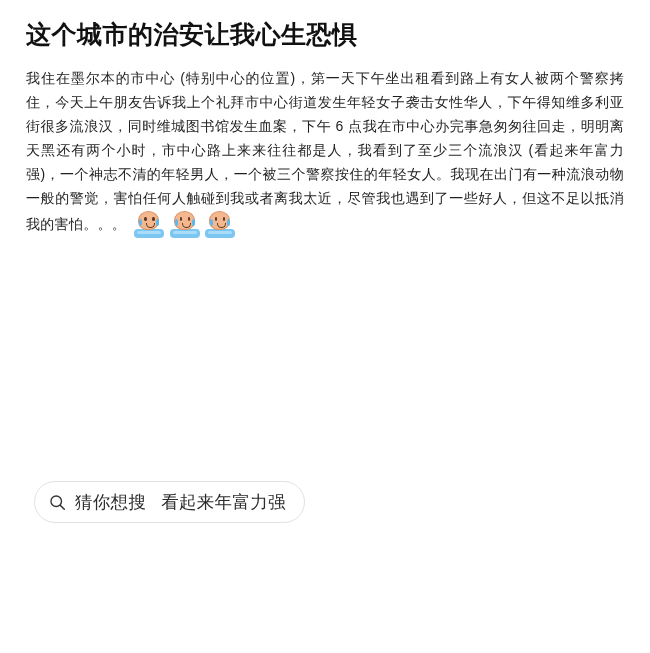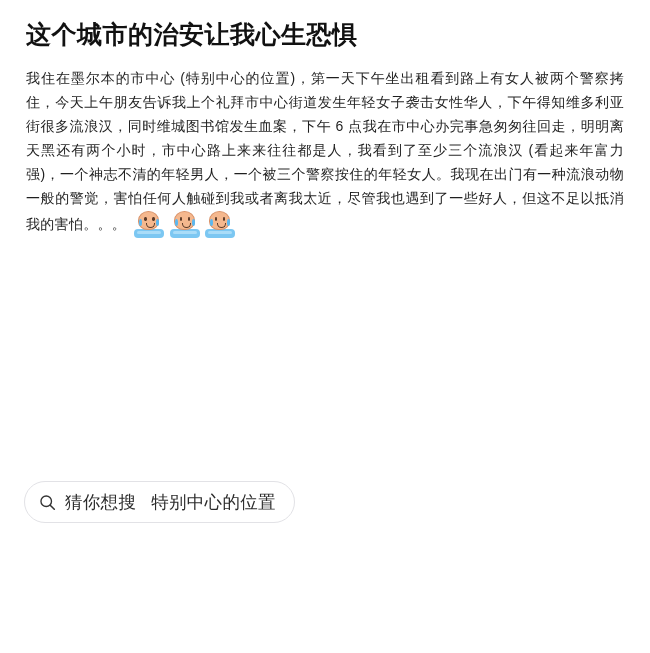--- a/index.html
+++ b/index.html
@@ -108,21 +108,21 @@
     position: absolute;
     left: 3px;
     top: 2px;
     width: 24px;
     height: 3px;
     background: #a9dcf8;
     border-radius: 2px;
   }
   .search-suggest {
     position: absolute;
-    left: 24px;
+    left: 34px;
     bottom: 18px;
     display: inline-flex;
     align-items: center;
     gap: 9px;
     height: 42px;
     padding: 0 18px 0 14px;
     border: 1px solid #e2e2e6;
     border-radius: 21px;
     background: #ffffff;
     box-sizing: border-box;
@@ -184,16 +184,16 @@
       </span>
     </span>
   </div>
 
   <div class="search-suggest">
     <svg class="search-icon" viewBox="0 0 20 20">
       <circle cx="8.5" cy="8.5" r="6.2" fill="none" stroke="#333333" stroke-width="1.6"></circle>
       <line x1="13.2" y1="13.2" x2="18" y2="18" stroke="#333333" stroke-width="1.8" stroke-linecap="round"></line>
     </svg>
     <span class="suggest-label">猜你想搜</span>
-    <span class="suggest-query">特别中心的位置</span>
+    <span class="suggest-query">看起来年富力强</span>
   </div>
 
 </div>
 
 </body></html>

